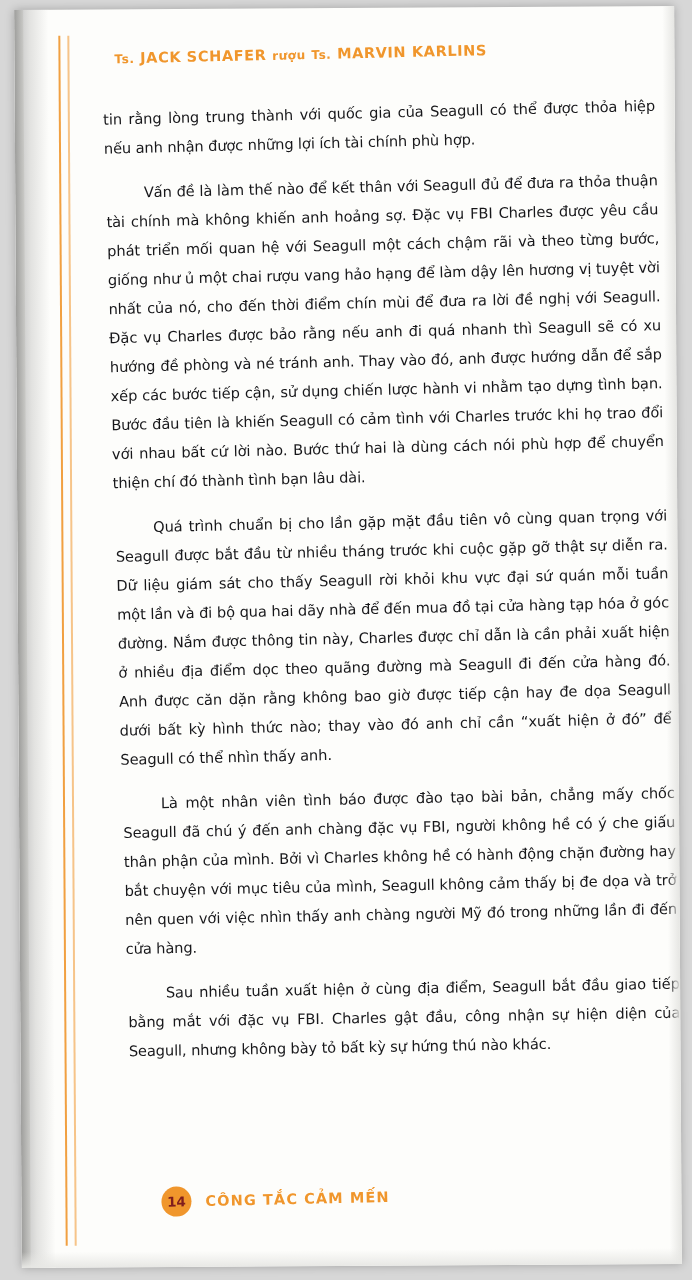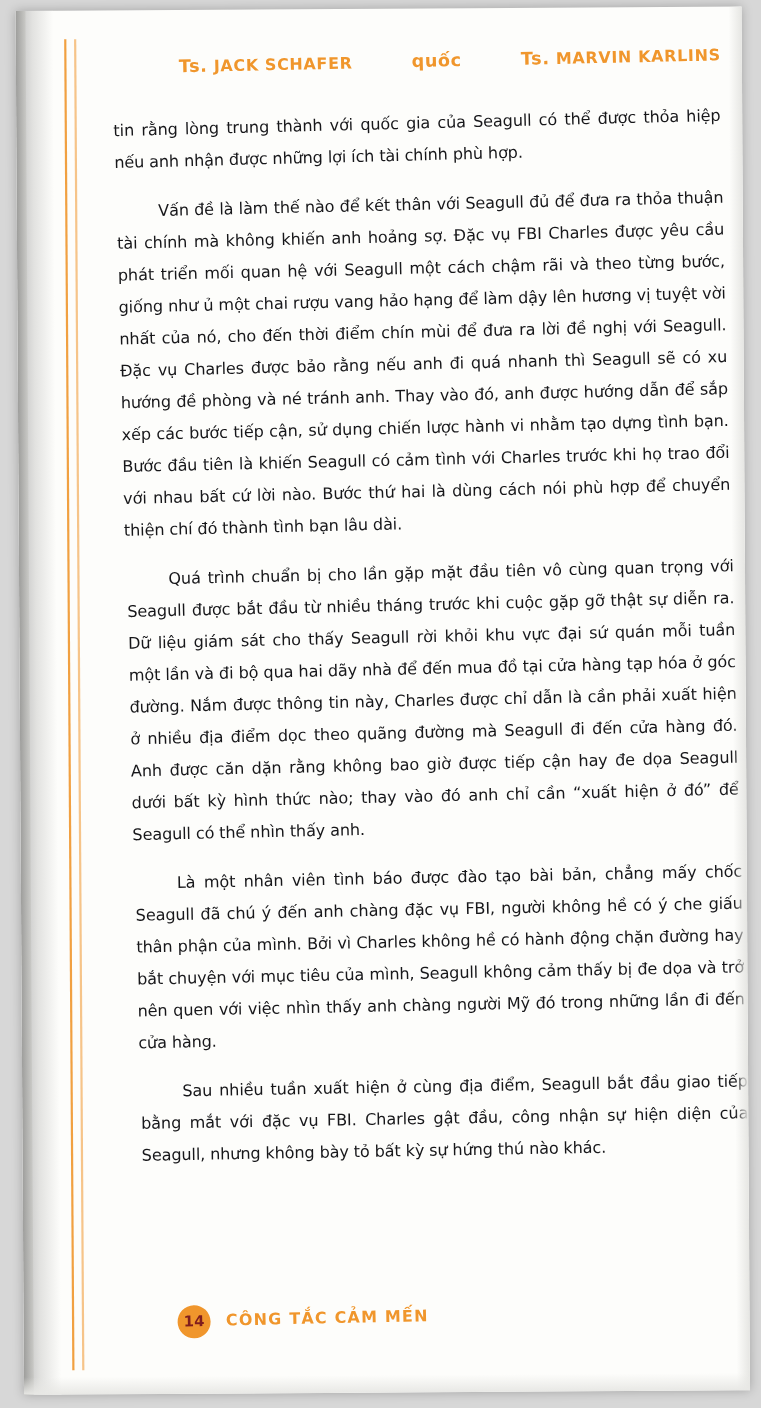--- a/index.html
+++ b/index.html
@@ -78,21 +78,21 @@
     top: 38px;
     left: 22px;
     font-family: "DejaVu Sans", sans-serif;
     font-weight: bold;
     font-size: 14.5px;
     letter-spacing: 0.6px;
     color: #f0962c;
     white-space: nowrap;
     transform: rotate(-0.9deg);
   }
-  .running-head .small { font-size: 16px; margin-left: 48px; }
+  .running-head .small { font-size: 12px; }
 
   
   .body-text {
     position: absolute;
     top: 96px;
     left: 10px;
     width: 552px;
     transform: rotate(-1.25deg);
     transform-origin: left top;
   }
@@ -175,21 +175,21 @@
     <div class="binding-dark"></div>
 
     <div class="rule-orange rule-1"></div>
     <div class="rule-orange rule-2"></div>
 
     <div class="content">
 
       <div class="running-head">
         <span class="small">Ts.</span>
         <span>JACK SCHAFER</span>
-        <span class="small">quốc</span>
+        <span class="small">rượu</span>
         <span class="small">Ts.</span>
         <span>MARVIN KARLINS</span>
       </div>
 
       <div class="body-text">
         <p class="warp-0">tin rằng lòng trung thành với quốc gia của Seagull có thể được thỏa hiệp nếu anh nhận được những lợi ích tài chính phù hợp.</p>
         <p class="indent warp-1">Vấn đề là làm thế nào để kết thân với Seagull đủ để đưa ra thỏa thuận tài chính mà không khiến anh hoảng sợ. Đặc vụ FBI Charles được yêu cầu phát triển mối quan hệ với Seagull một cách chậm rãi và theo từng bước, giống như ủ một chai rượu vang hảo hạng để làm dậy lên hương vị tuyệt vời nhất của nó, cho đến thời điểm chín mùi để đưa ra lời đề nghị với Seagull. Đặc vụ Charles được bảo rằng nếu anh đi quá nhanh thì Seagull sẽ có xu hướng đề phòng và né tránh anh. Thay vào đó, anh được hướng dẫn để sắp xếp các bước tiếp cận, sử dụng chiến lược hành vi nhằm tạo dựng tình bạn. Bước đầu tiên là khiến Seagull có cảm tình với Charles trước khi họ trao đổi với nhau bất cứ lời nào. Bước thứ hai là dùng cách nói phù hợp để chuyển thiện chí đó thành tình bạn lâu dài.</p>
         <p class="indent warp-2">Quá trình chuẩn bị cho lần gặp mặt đầu tiên vô cùng quan trọng với Seagull được bắt đầu từ nhiều tháng trước khi cuộc gặp gỡ thật sự diễn ra. Dữ liệu giám sát cho thấy Seagull rời khỏi khu vực đại sứ quán mỗi tuần một lần và đi bộ qua hai dãy nhà để đến mua đồ tại cửa hàng tạp hóa ở góc đường. Nắm được thông tin này, Charles được chỉ dẫn là cần phải xuất hiện ở nhiều địa điểm dọc theo quãng đường mà Seagull đi đến cửa hàng đó. Anh được căn dặn rằng không bao giờ được tiếp cận hay đe dọa Seagull dưới bất kỳ hình thức nào; thay vào đó anh chỉ cần “xuất hiện ở đó” để Seagull có thể nhìn thấy anh.</p>
         <p class="indent warp-3">Là một nhân viên tình báo được đào tạo bài bản, chẳng mấy chốc Seagull đã chú ý đến anh chàng đặc vụ FBI, người không hề có ý che giấu thân phận của mình. Bởi vì Charles không hề có hành động chặn đường hay bắt chuyện với mục tiêu của mình, Seagull không cảm thấy bị đe dọa và trở nên quen với việc nhìn thấy anh chàng người Mỹ đó trong những lần đi đến cửa hàng.</p>
         <p class="indent warp-4">Sau nhiều tuần xuất hiện ở cùng địa điểm, Seagull bắt đầu giao tiếp bằng mắt với đặc vụ FBI. Charles gật đầu, công nhận sự hiện diện của Seagull, nhưng không bày tỏ bất kỳ sự hứng thú nào khác.</p>

